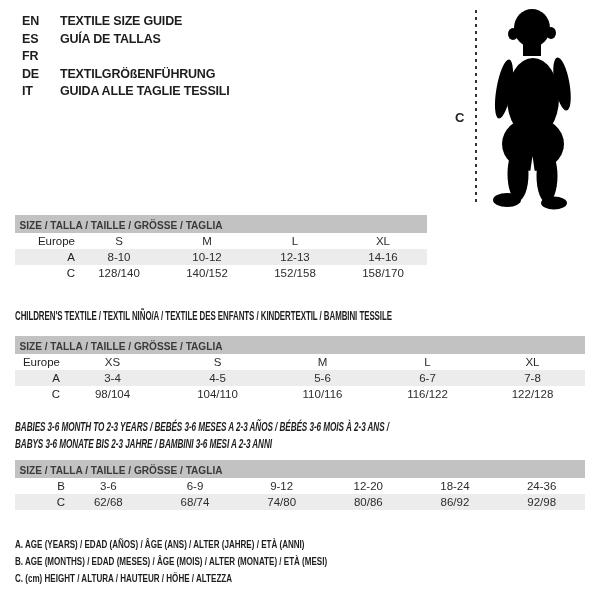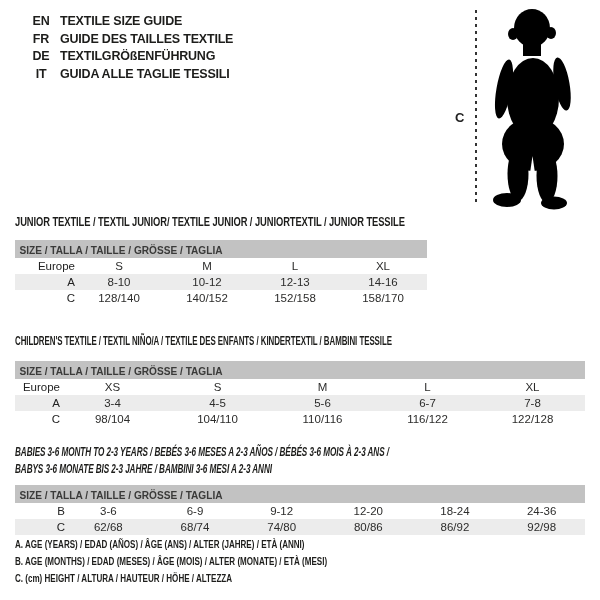--- a/index.html
+++ b/index.html
@@ -12,21 +12,21 @@
     position:relative;
     width:600px;height:600px;
     background:#fff;
     font-family:"Liberation Sans",sans-serif;
     color:var(--ink);
     overflow:hidden;
   }
   
   .lang-list{position:absolute;top:13px;left:22px;}
   .lang-row{display:flex;font-weight:700;font-size:12.5px;line-height:17.5px;letter-spacing:-0.2px;}
-  .lang-code{width:38px;flex:0 0 38px;text-align:center;}
+  .lang-code{width:38px;flex:0 0 38px;}
   .lang-title{white-space:nowrap;}
   
   .figure{position:absolute;top:2px;left:447px;width:150px;height:212px;}
   
   .tables{position:absolute;top:215px;left:15px;width:575px;}
   .section-title{margin:0 0 10px 0;}
   .section-title-line{
     font-weight:700;font-size:12px;line-height:15px;white-space:nowrap;
     transform:scaleX(0.78);transform-origin:0 50%;letter-spacing:-0.1px;
   }
@@ -67,22 +67,25 @@
 <body>
 
 <div class="page">
 
   <div class="lang-list">
       <div class="lang-row">
         <span class="lang-code">EN</span>
         <span class="lang-title">TEXTILE SIZE GUIDE</span>
       </div>
       <div class="lang-row">
+        <span class="lang-code">ES</span>
+        <span class="lang-title">GUÍA DE TALLAS</span>
+      </div>
+      <div class="lang-row">
         <span class="lang-code">FR</span>
-        <span class="lang-title">GUIDE DES TAILLES TEXTILE</span>
       </div>
       <div class="lang-row">
         <span class="lang-code">DE</span>
         <span class="lang-title">TEXTILGRÖßENFÜHRUNG</span>
       </div>
       <div class="lang-row">
         <span class="lang-code">IT</span>
         <span class="lang-title">GUIDA ALLE TAGLIE TESSILI</span>
       </div>
     </div>
@@ -104,23 +107,20 @@
         <ellipse cx="60" cy="170" rx="10.5" ry="27"></ellipse>
         <ellipse cx="20" cy="194" rx="14" ry="7"></ellipse>
         <ellipse cx="67" cy="197" rx="13" ry="6.5"></ellipse>
         <path d="M45.5,150 L42,174 L49,174 Z" fill="#fff"></path>
       </g>
     </svg>
   </div>
 
   <div class="tables">
       <section class="section section-junior">
-        <div class="section-title">
-          <div class="section-title-line">JUNIOR TEXTILE / TEXTIL JUNIOR/ TEXTILE JUNIOR / JUNIORTEXTIL / JUNIOR TESSILE</div>
-        </div>
         <table class="size-table">
           <colgroup>
             <col class="label-col">
             <col>
             <col>
             <col>
             <col>
           </colgroup>
           <thead>
             <tr>

